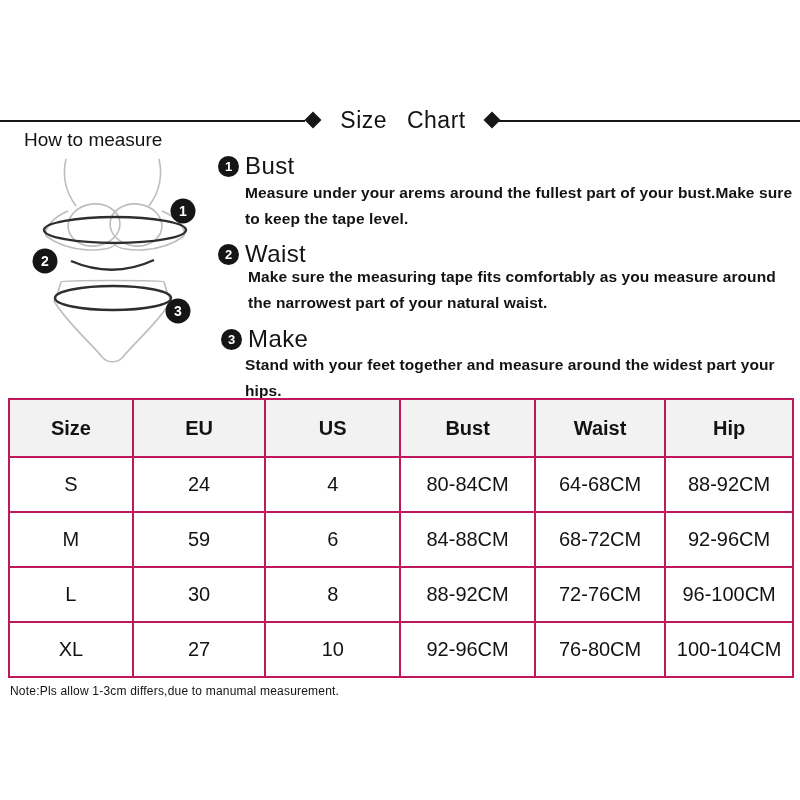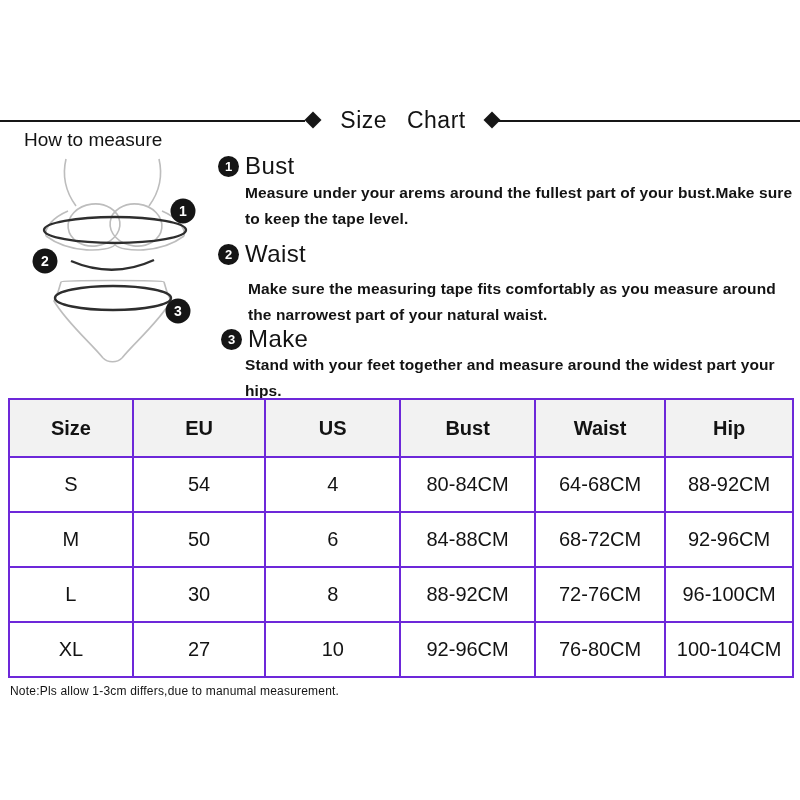--- a/index.html
+++ b/index.html
@@ -28,28 +28,28 @@
   .step1-h{top:144px;left:218px;}
   .step2-h{top:232px;left:218px;}
   .step3-h{top:317px;left:221px;}
   .step-num{
     width:21px;height:21px;border-radius:50%;background:#151515;color:#fff;
     font-size:13px;font-weight:700;display:flex;align-items:center;justify-content:center;flex:0 0 21px;
   }
   .step-title{font-size:24px;font-weight:400;letter-spacing:.4px;}
   .step-desc{position:absolute;font-size:15.5px;font-weight:600;line-height:26px;letter-spacing:.1px;}
   .step1-d{top:172px;left:245px;width:548px;}
-  .step2-d{top:268px;left:248px;width:545px;}
+  .step2-d{top:256px;left:248px;width:545px;}
   .step3-d{top:344px;left:245px;width:560px;}
   
   .size-table{
     position:absolute;top:390px;left:8px;width:786px;
     border-collapse:collapse;table-layout:fixed;text-align:center;
   }
-  .size-table th,.size-table td{border:2px solid #6d28d9;padding:0;text-align:center;}
+  .size-table th,.size-table td{border:2px solid #be185d;padding:0;text-align:center;}
   .size-table th{height:56px;background:#f2f2f2;font-size:20px;font-weight:700;}
   .size-table td{height:53px;background:#fff;font-size:20px;font-weight:400;}
   
   .note{position:absolute;top:676px;left:10px;font-size:12px;font-weight:500;letter-spacing:.2px;}
   
   .garment{stroke:#bdbdbd;stroke-width:1.6;fill:none;}
   .band{stroke:#2e2e2e;stroke-width:2.4;fill:none;}
   .dot{fill:#151515;}
   .dot-num{fill:#ffffff;font-size:14px;font-weight:700;font-family:"Liberation Sans","DejaVu Sans",sans-serif;}
 </style>
@@ -129,29 +129,29 @@
         <th>EU</th>
         <th>US</th>
         <th>Bust</th>
         <th>Waist</th>
         <th>Hip</th>
       </tr>
     </thead>
     <tbody>
       <tr>
         <td>S</td>
-        <td>54</td>
+        <td>24</td>
         <td>4</td>
         <td>80-84CM</td>
         <td>64-68CM</td>
         <td>88-92CM</td>
       </tr>
       <tr>
         <td>M</td>
-        <td>50</td>
+        <td>59</td>
         <td>6</td>
         <td>84-88CM</td>
         <td>68-72CM</td>
         <td>92-96CM</td>
       </tr>
       <tr>
         <td>L</td>
         <td>30</td>
         <td>8</td>
         <td>88-92CM</td>

